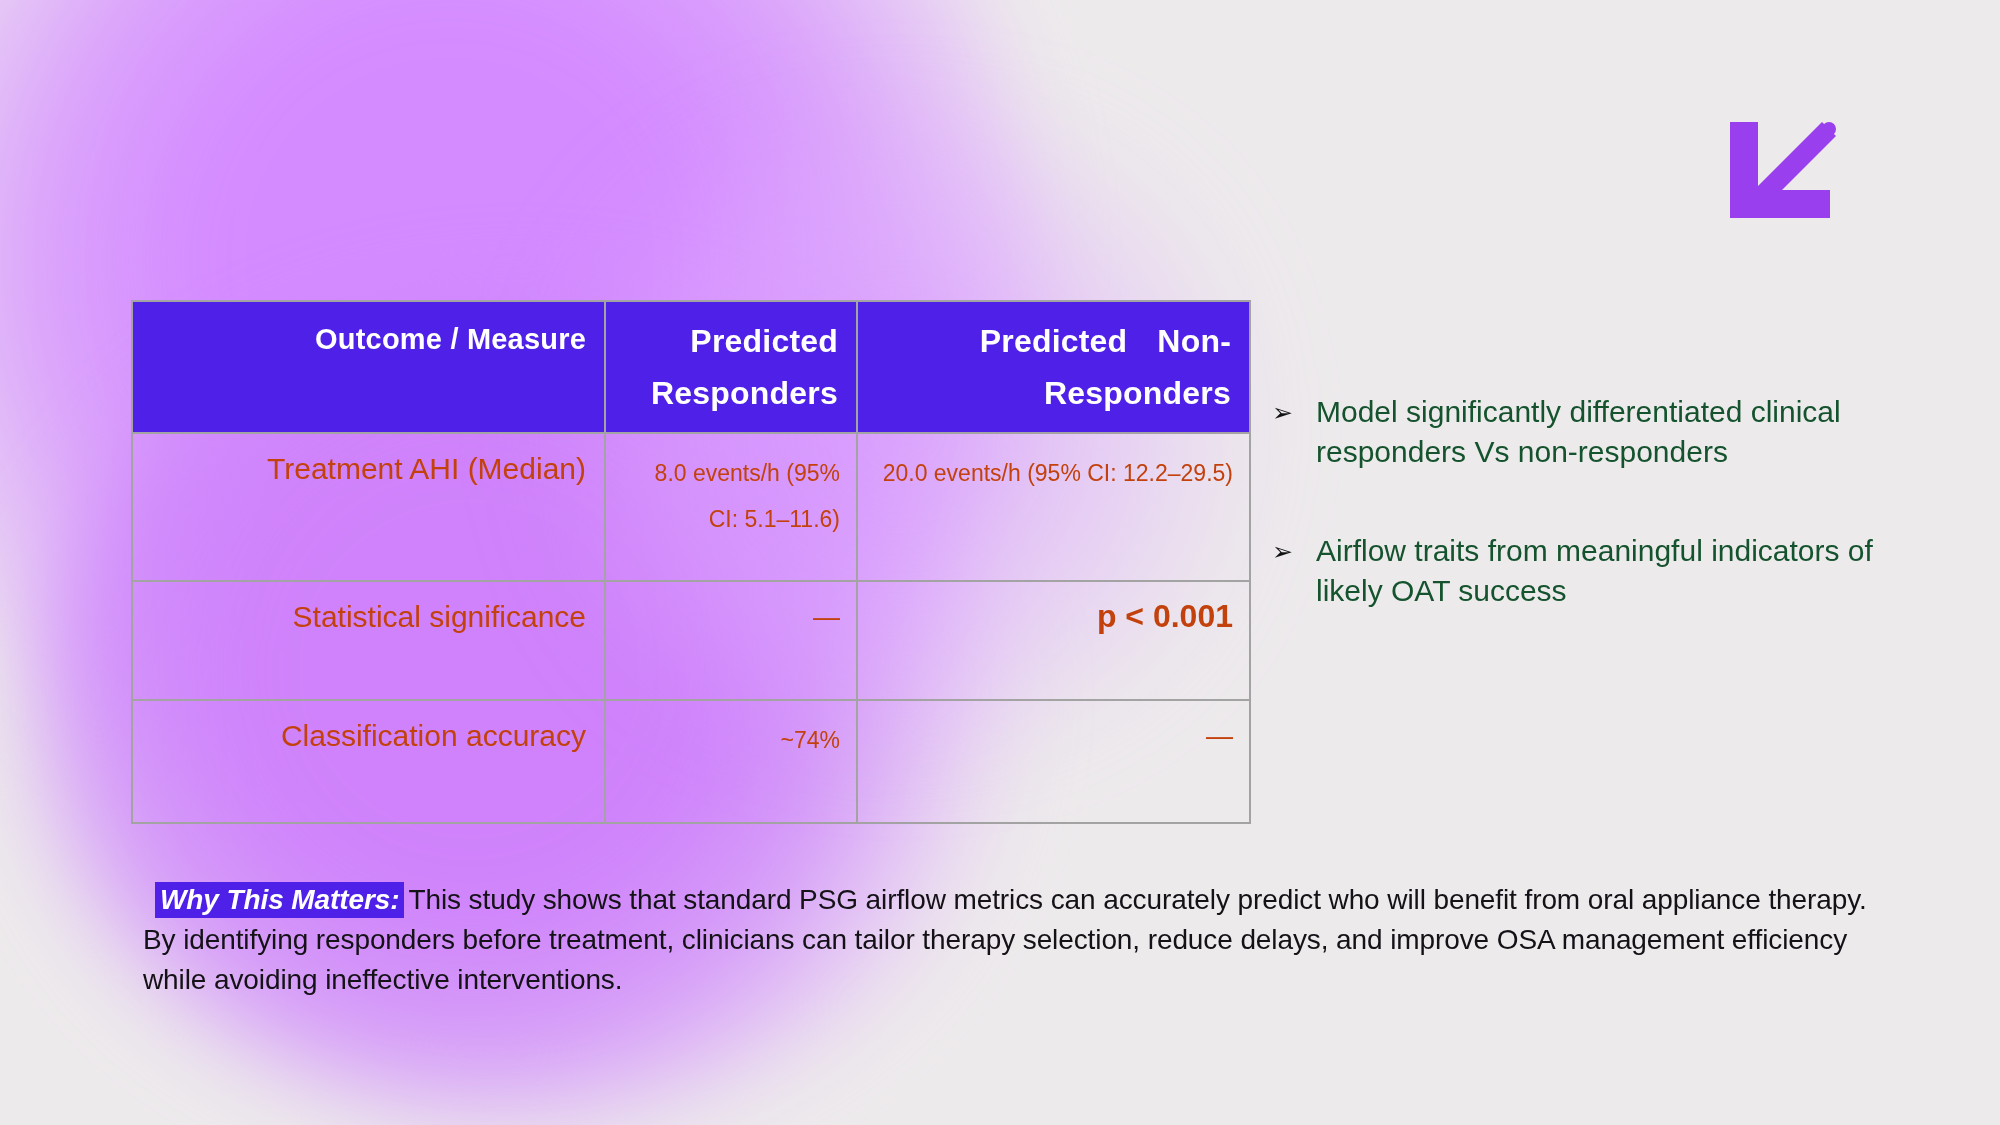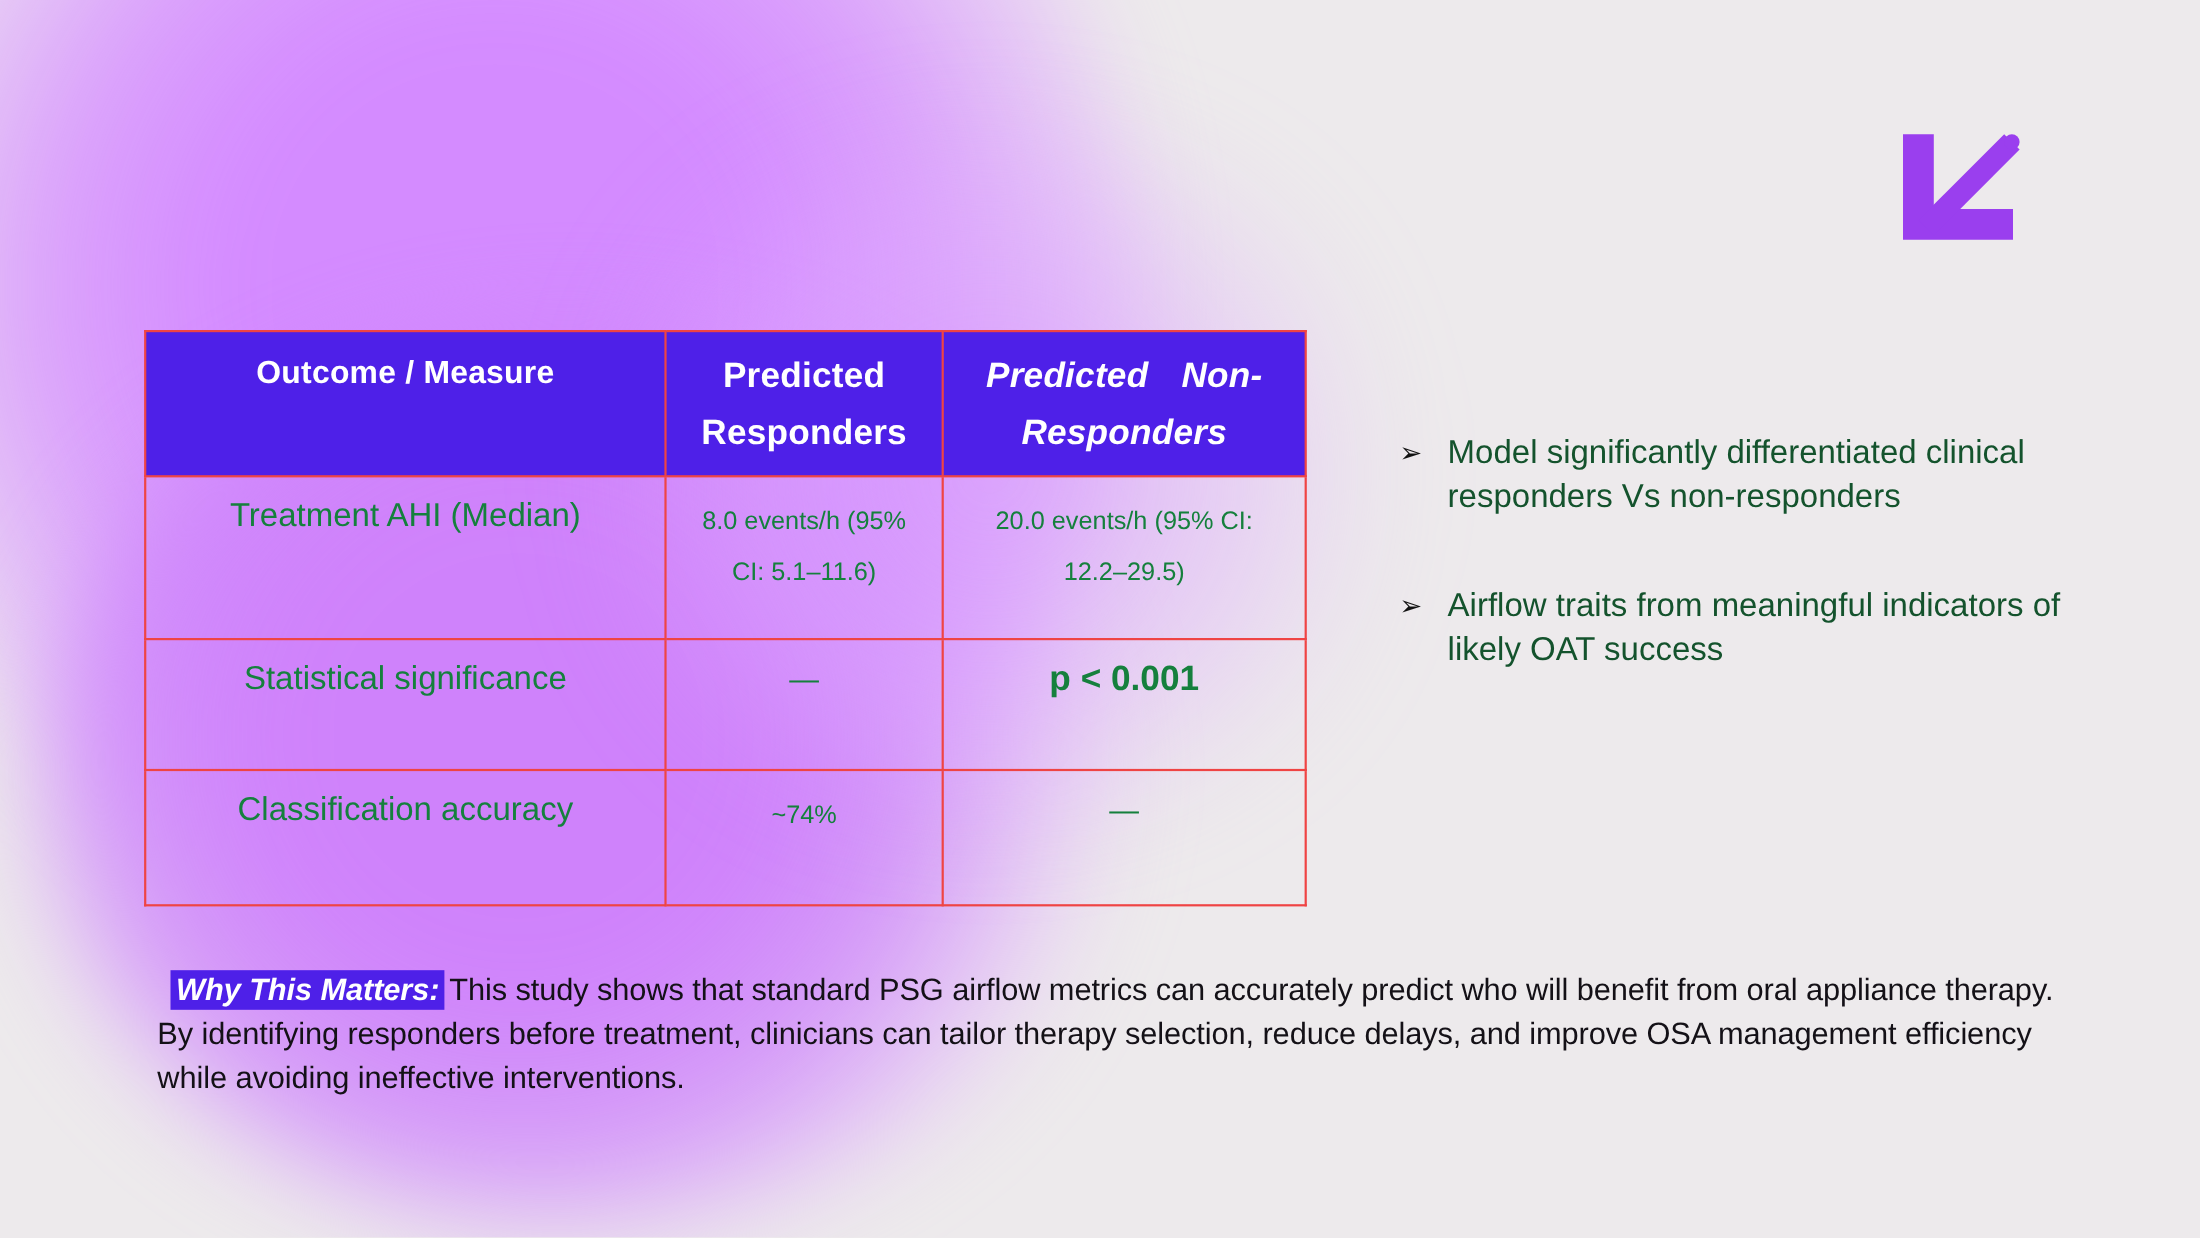--- a/index.html
+++ b/index.html
@@ -104,46 +104,46 @@
     position: absolute;
     left: 131px;
     top: 300px;
     width: 1055px;
     border-collapse: collapse;
     table-layout: fixed;
   }
 
   .data-table th,
   .data-table td {
-    border: 2px solid #ef4444;
+    border: 2px solid #a3a3a3;
     vertical-align: top;
-    text-align: center;
+    text-align: right;
   }
 
   .data-table thead th {
     background: #4E20E8;
     color: #ffffff;
     font-weight: 700;
     padding: 14px 18px 12px 18px;
     height: 108px;
     line-height: 1.62;
     font-size: 32px;
     letter-spacing: 0.2px;
   }
 
   .th-0 { width: 473px; font-size: 29px !important; }
   .th-1 { width: 252px; }
-  .th-2 { width: 330px; font-style: italic; }
+  .th-2 { width: 393px; }
 
   .th-2 .nb { display: inline-block; }
   .th-2 .sp { display: inline-block; width: 30px; }
 
   .data-table tbody td {
     background: transparent;
-    color: #15803d;
+    color: #c2410c;
   }
 
   .cell-label {
     padding: 16px 18px;
     font-size: 30px;
     line-height: 1.25;
     font-weight: 400;
   }
 
   .cell-value {

